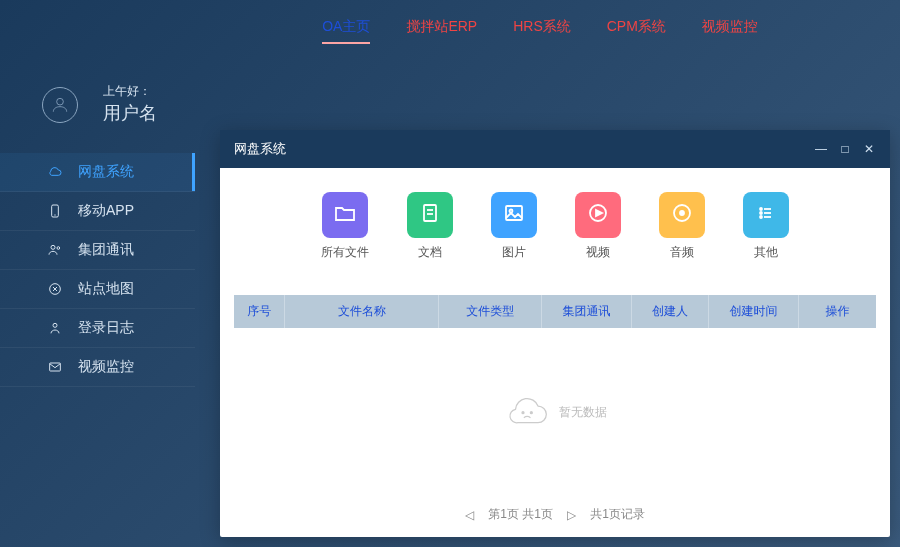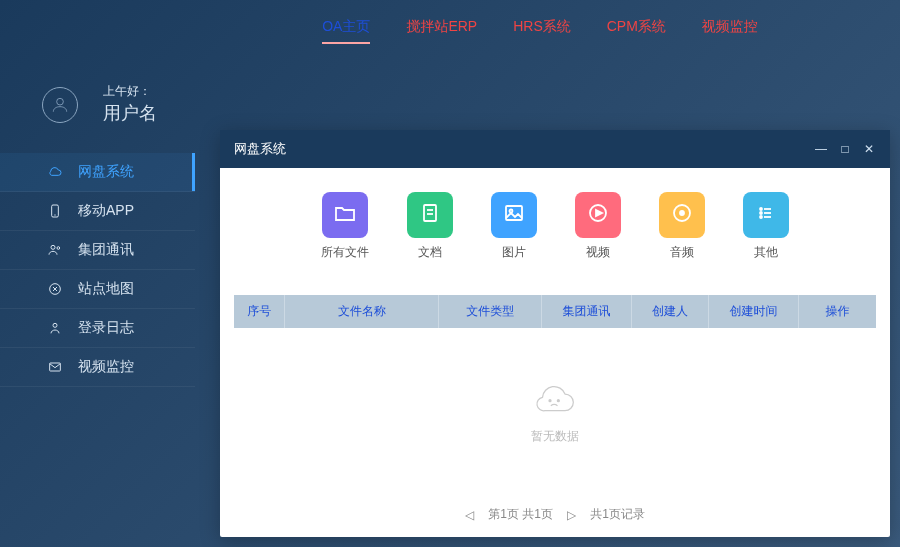--- a/index.html
+++ b/index.html
@@ -129,21 +129,21 @@
 .th-0{width:8%;}
 .th-1{width:24%;}
 .th-2{width:16%;}
 .th-3{width:14%;}
 .th-4{width:12%;}
 .th-5{width:14%;}
 .th-6{width:12%;}
 
 .empty {
   flex:1;
-  display:flex; flex-direction:column;
+  display:flex; flex-direction:row;
   align-items:center; justify-content:center;
   color:#bbb;
   font-size:12px;
   gap:6px;
 }
 .empty svg{width:50px;height:40px;stroke:#ccc;fill:none;stroke-width:1.5;}
 
 .pager {
   display:flex; align-items:center; justify-content:center;
   gap:14px;

